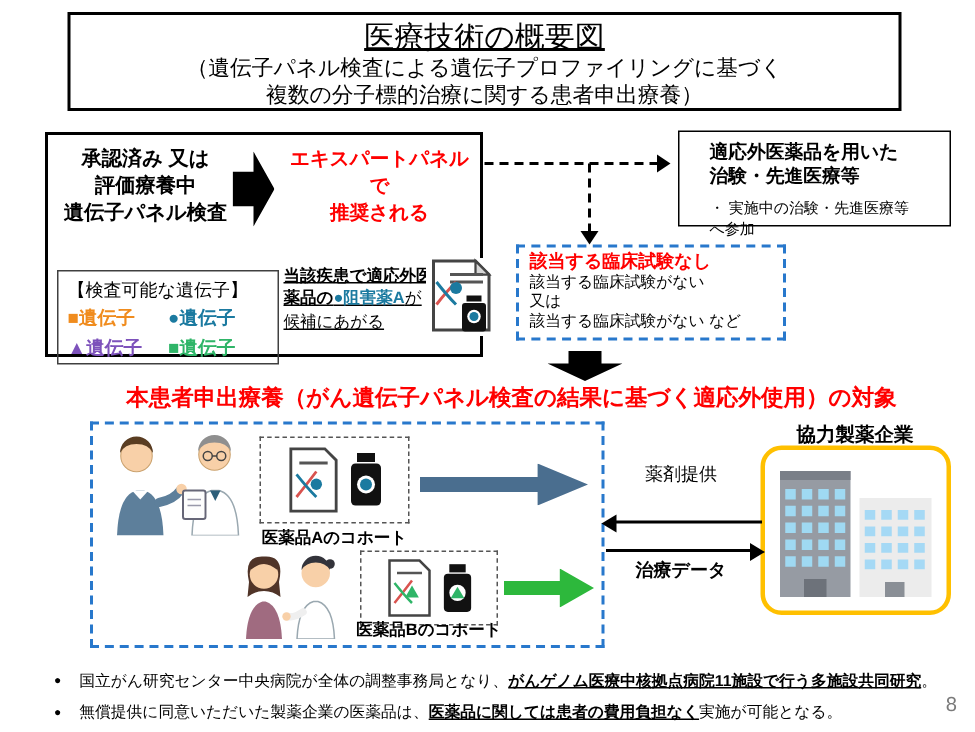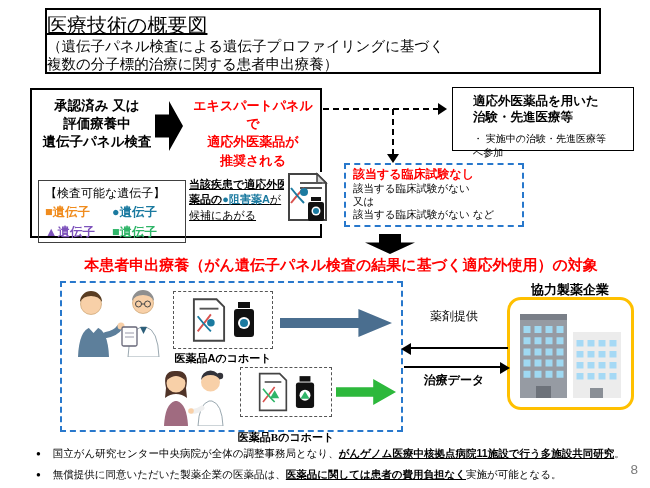--- a/index.html
+++ b/index.html
@@ -3,21 +3,21 @@
 <meta charset="utf-8">
 <style>
   html,body{margin:0;padding:0;background:#fff;}
   body{width:650px;height:488px;overflow:hidden;
        font-family:"Liberation Sans","DejaVu Sans",sans-serif;color:#000;}
   .stage{position:relative;width:650px;height:488px;background:#fff;}
   .abs{position:absolute;}
 
   
   .title-box{left:45px;top:8px;width:556px;height:66px;border:2px solid #000;
-             text-align:left;padding-top:3px;box-sizing:border-box;}
+             text-align:center;padding-top:3px;box-sizing:border-box;}
   .title-main{font-size:20px;text-decoration:underline;line-height:1.2;}
   .title-sub{font-size:14.5px;line-height:1.25;}
 
   
   .flow-box{left:30px;top:88px;width:292px;height:150px;border:2.5px solid #000;box-sizing:border-box;}
   .panel-test{left:38px;top:97px;width:118px;text-align:center;font-weight:bold;font-size:13.5px;line-height:1.35;}
   .black-right-arrow{left:155px;top:100px;width:28px;height:52px;background:#000;
       clip-path:polygon(0 28%,50% 28%,50% 2%,100% 50%,50% 98%,50% 72%,0 72%);}
   .expert-panel{left:187px;top:97px;width:132px;text-align:center;font-weight:bold;font-size:13px;line-height:1.4;color:#FF0000;}
   .genes-box{left:38px;top:180px;width:148px;height:63px;border:1.5px solid #404040;box-sizing:border-box;
@@ -55,21 +55,21 @@
   .target-heading{left:0;top:256px;width:650px;text-align:center;color:#FF0000;font-weight:bold;font-size:15px;padding-left:16px;}
 
   
   .cohort-outer{left:60px;top:281px;width:343px;height:151px;border:2px dashed #2878CC;box-sizing:border-box;}
   .cohort-inner{border:1.5px dashed #555;box-sizing:border-box;background:#fff;
                 display:flex;align-items:center;justify-content:center;gap:7px;}
   .cohort-a-box{left:173px;top:291px;width:100px;height:58px;}
   .cohort-b-box{left:240px;top:367px;width:92px;height:50px;}
   .cohort-label{text-align:center;font-weight:bold;font-size:11px;}
   .label-a{left:166px;top:351px;width:114px;}
-  .label-b{left:234px;top:430px;width:104px;font-family:Liberation Serif, serif;}
+  .label-b{left:234px;top:412px;width:104px;}
   .arrow-a{left:280px;top:309px;width:112px;height:28px;background:#4A6E8F;
       clip-path:polygon(0 32%,70% 32%,70% 0,100% 50%,70% 100%,70% 68%,0 68%);}
   .arrow-b{left:336px;top:379px;width:60px;height:26px;background:#2DB83C;
       clip-path:polygon(0 32%,62% 32%,62% 0,100% 50%,62% 100%,62% 68%,0 68%);}
   .people-a{left:66px;top:287px;width:104px;height:70px;}
   .people-b{left:158px;top:368px;width:78px;height:58px;}
 
   
   .pharma-title{left:500px;top:281px;width:140px;text-align:center;font-weight:bold;font-size:13px;}
   .pharma-box{left:507px;top:297px;width:127px;height:113px;border:3px solid #FFC000;border-radius:14px;
@@ -104,21 +104,20 @@
 
   <div class="abs flow-box"></div>
   <div class="abs panel-test">
     <div>承認済み 又は</div>
     <div>評価療養中</div>
     <div>遺伝子パネル検査</div>
   </div>
   <div class="abs black-right-arrow"></div>
   <div class="abs expert-panel">
     <div>エキスパートパネルで</div>
-    <div>適応外医薬品が</div>
     <div>推奨される</div>
   </div>
 
   <div class="abs genes-box">
     <div class="genes-title">【検査可能な遺伝子】</div>
     <div class="genes-grid">
       <span style="color: rgb(240, 140, 30);"><span>■</span><span>遺伝子</span></span>
       <span style="color: rgb(27, 122, 160);"><span>●</span><span>遺伝子</span></span>
       <span style="color: rgb(125, 82, 187);"><span>▲</span><span>遺伝子</span></span>
       <span style="color: rgb(47, 181, 104);"><span>■</span><span>遺伝子</span></span>

